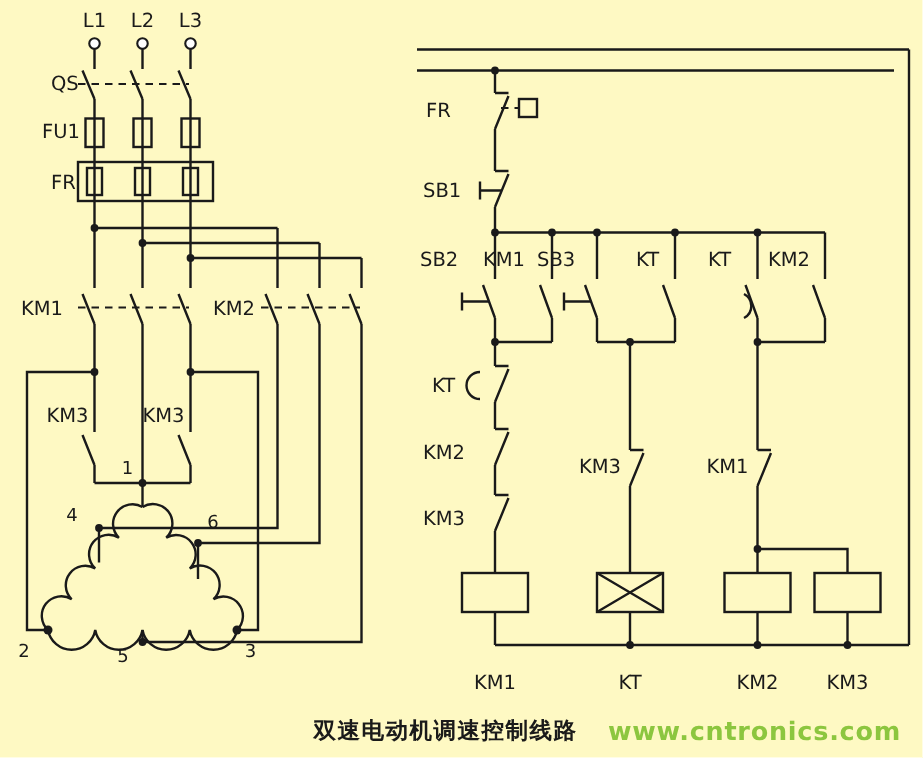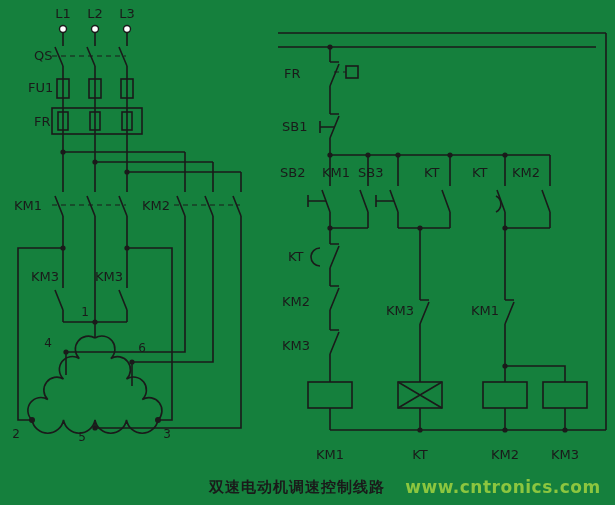--- a/index.html
+++ b/index.html
@@ -1,17 +1,17 @@
 <!DOCTYPE html>
 <html><head>
 <meta charset="utf-8">
 <style>
   html,body{margin:0;padding:0;background:#ffffff;}
   .stage{
-    position:relative;width:615px;height:505px;background:#15803d;
+    position:relative;width:615px;height:505px;background:#fef9c3;
     font-family:"DejaVu Sans","Liberation Sans",sans-serif;
     overflow:hidden;
   }
   svg{display:block;}
   svg text{fill:#1a1a1a;font-family:"DejaVu Sans","Liberation Sans",sans-serif;}
   .lbl{font-size:13px;}
   .num{font-size:12px;}
   .caption{font-size:15px;font-weight:600;letter-spacing:1px;}
   .watermark{font-size:17px;font-weight:600;fill:#8cc63f;letter-spacing:0.5px;}
   .wire{stroke:#1a1a1a;stroke-width:1.6;fill:none;}

